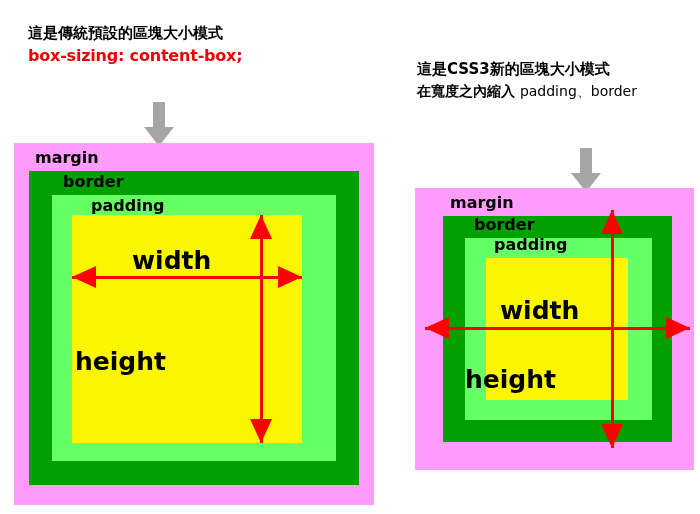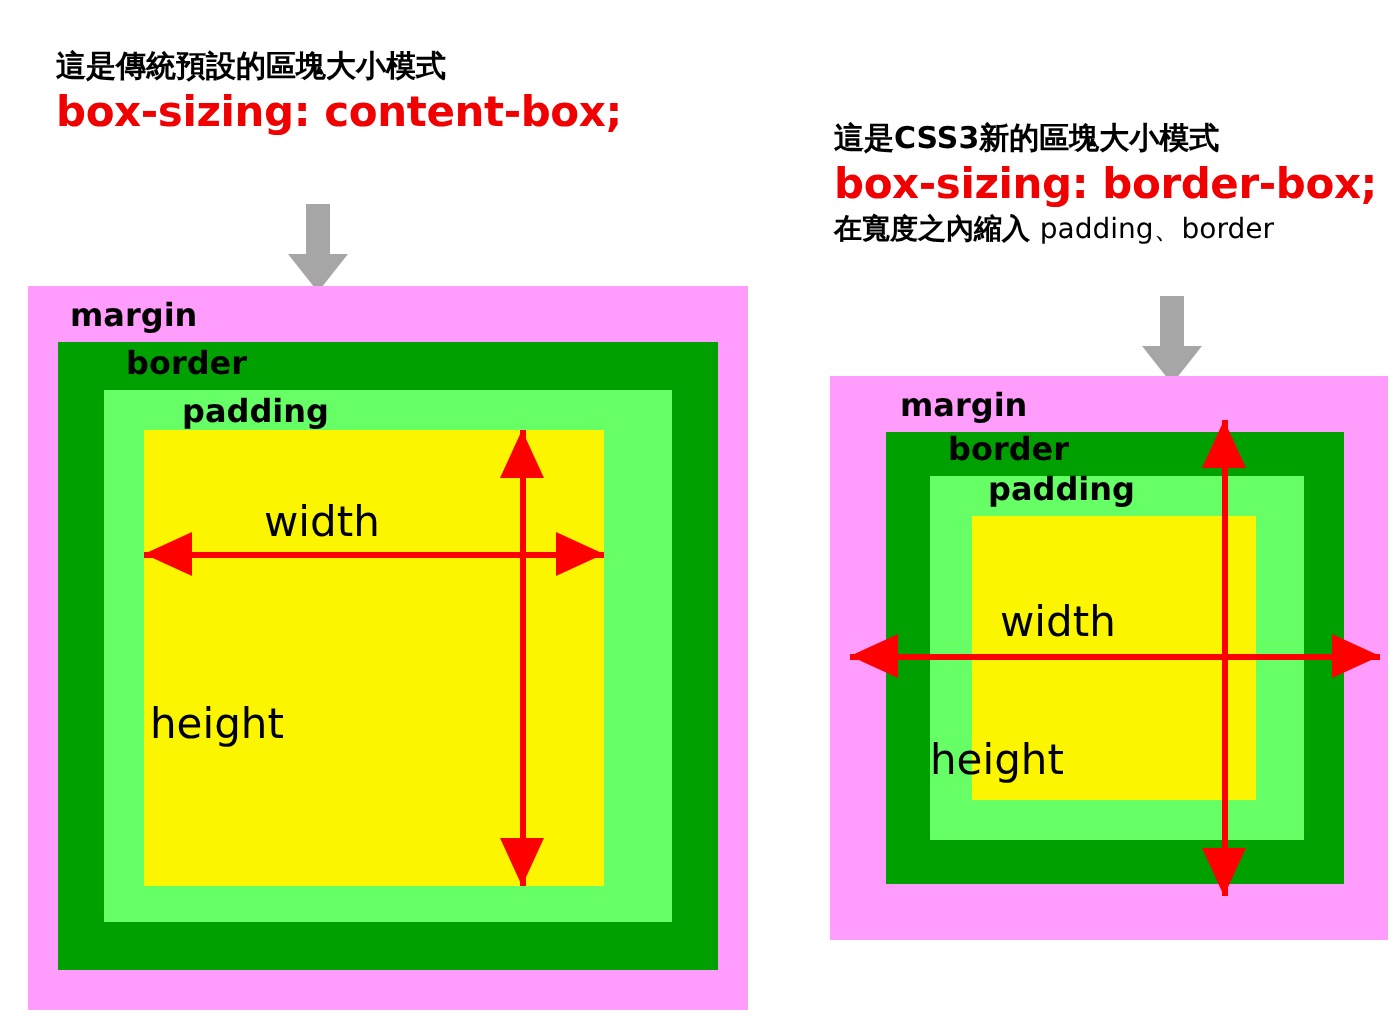--- a/index.html
+++ b/index.html
@@ -19,21 +19,21 @@
   
   .caption { position: absolute; white-space: nowrap; }
   .caption .line1 {
     font-size: 15px;
     font-weight: 700;
     color: #000000;
     line-height: 22px;
     letter-spacing: 0px;
   }
   .caption .line2 {
-    font-size: 21px;
+    font-size: 16px;
     font-weight: 700;
     color: #f00000;
     line-height: 24px;
     letter-spacing: -0.2px;
     text-align: center;
   }
   .caption .line3 {
     font-size: 14px;
     font-weight: 700;
     color: #000000;
@@ -122,22 +122,22 @@
     width: 0; height: 0;
     border-left: 11px solid transparent;
     border-right: 11px solid transparent;
     margin-left: -11px;
   }
   .arrow-v .tip-t { top: 0;    border-bottom: 24px solid #ff0000; }
   .arrow-v .tip-b { bottom: 0; border-top: 24px solid #ff0000; }
 
   .dim-label {
     position: absolute;
-    font-size: 21px;
-    font-weight: 400;
+    font-size: 25px;
+    font-weight: 700;
     color: #000000;
     white-space: nowrap;
     z-index: 7;
     line-height: 22px;
   }
 </style>
 </head>
 <body>
 
 <div class="caption" id="caption-left">
@@ -175,21 +175,20 @@
     <div class="tip-t"></div>
     <div class="tip-b"></div>
   </div>
 
   <div class="dim-label" style="left:118px; top:107px;">width</div>
   <div class="dim-label" style="left:61px; top:208px;">height</div>
 </div>
 
 <div class="caption" id="caption-right">
   <div class="line1">這是CSS3新的區塊大小模式</div>
-  <div class="line2">box-sizing: border-box;</div>
   <div class="line3">
     <span>在寬度之內縮入</span>
     <span class="light">padding、border</span>
   </div>
 </div>
 
 <div class="grey-arrow" id="grey-arrow-right">
   <div class="shaft"></div>
   <div class="head"></div>
 </div>

